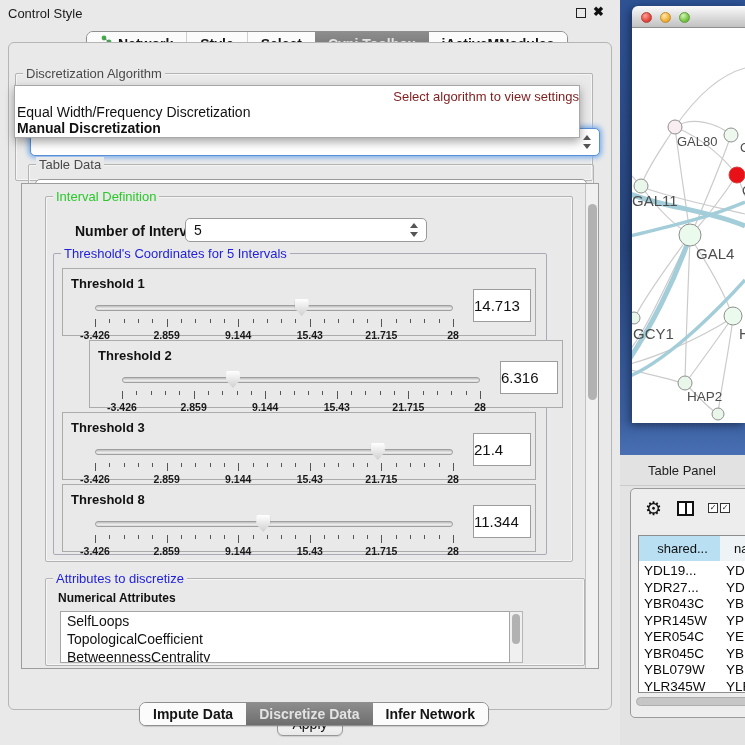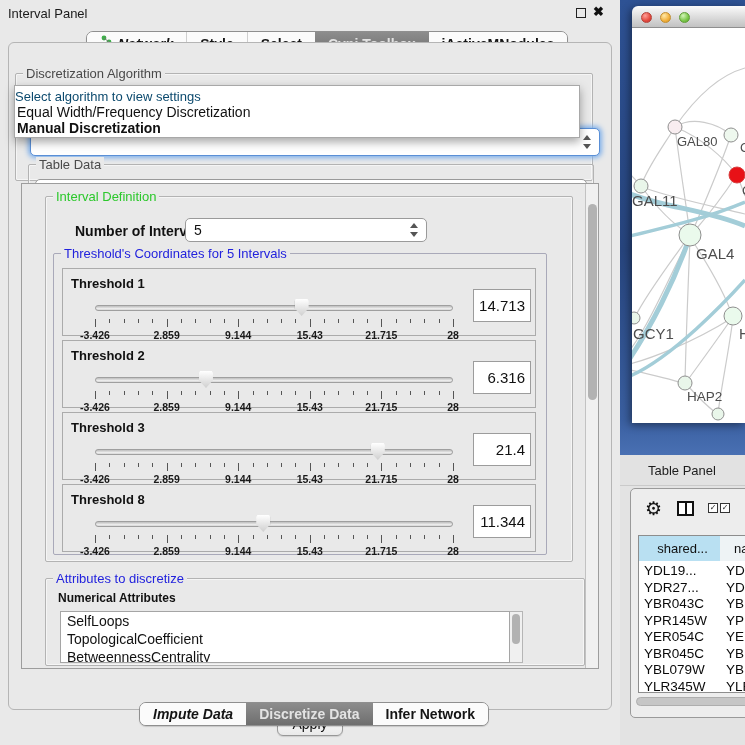--- a/index.html
+++ b/index.html
@@ -13,21 +13,21 @@
   #float-btn { position:absolute; left:576px; top:8px; width:10px; height:10px; border:1.5px solid #222; background:transparent; }
   #close-btn { position:absolute; left:593px; top:4px; font-size:13px; font-weight:bold; color:#111; }
 
   #outerbox { position:absolute; left:8px; top:42px; width:604px; height:668px; border:1px solid #b5b5b5; border-radius:6px; background:#e9e9e9; }
 
   
   .segbar { position:absolute; display:flex; border:1px solid #8f8f8f; border-radius:7px; overflow:hidden; background:#fbfbfb; box-shadow:0 1px 1px rgba(0,0,0,.15); }
   #toptabs { left:86px; top:31px; height:25px; }
   #bottomtabs { left:139px; top:702px; height:24px; }
   .seg { display:flex; align-items:center; gap:5px; padding:0 13px; font-size:14px; font-weight:bold; color:#141414; background:#fbfbfb; border-left:1px solid #cfcfcf; white-space:nowrap; }
-  .seg:first-child { border-left:none;font-style:italic; }
+  .seg:first-child { border-left:none; }
   .seg.sel { background:linear-gradient(#8d8d8d,#6e6e6e); color:#e3e3e3; border-left:none; }
   .seg.sel + .seg { border-left:none; }
 
   
   .group { position:absolute; border:1px solid #b3b3b3; border-radius:2px; box-shadow:inset 0 0 0 1px rgba(255,255,255,.55); }
   .legend { position:absolute; top:-8px; left:7px; background:#e9e9e9; padding:0 3px; font-size:13px; color:#4a4a4a; white-space:nowrap; }
   .legend.green { color:#2bc82b; }
   .legend.blue  { color:#2222dd; }
 
   #discgroup { left:6px; top:30px; width:578px; height:108px; }
@@ -38,21 +38,21 @@
   .stepper { position:absolute; right:7px; top:50%; transform:translateY(-50%); width:9px; height:14px; }
   .stepper:before, .stepper:after { content:""; position:absolute; left:0; border-left:4.5px solid transparent; border-right:4.5px solid transparent; }
   .stepper:before { top:0; border-bottom:5px solid #555; }
   .stepper:after { bottom:0; border-top:5px solid #555; }
 
   #hiddencombo { left:14px; top:54px; width:570px; height:28px; border-color:#5a8fd6; box-shadow:0 0 5px 2px #7fb0ea; }
   #tdcombo { left:6px; top:14px; width:552px; height:26px; }
 
   
   #popup { position:absolute; left:5px; top:42px; width:566px; height:53px; background:#fff; border:1px solid #a8a8a8; box-shadow:0 4px 9px rgba(0,0,0,.35); z-index:50; }
-  #popup .prompt { text-align:left; color:#0c4a6e; font-size:13px; padding-top:3px; height:18px; }
+  #popup .prompt { text-align:right; color:#7f1d1d; font-size:13px; padding-top:3px; height:18px;padding-left:17px; }
   #popup .item { font-size:14px; color:#111; padding-left:2px; height:16px; line-height:16px; }
   #popup .item.bold { font-weight:bold; }
 
   
   #scrollpanel { position:absolute; left:12px; top:140px; width:578px; height:486px; border:1px solid #9d9d9d; background:#e9e9e9; }
   #vscroll { position:absolute; right:0; top:0; width:13px; height:100%; background:#f0f0f0; border-left:1px solid #c2c2c2; }
   #vscroll .thumb { position:absolute; left:1.5px; top:20px; width:9px; height:196px; background:#b2b2b2; border-radius:5px; }
 
   #intervalgroup { left:23px; top:12px; width:528px; height:366px;text-decoration:underline; }
   #numlabel { position:absolute; left:29px; top:26px; font-size:14px; font-weight:bold; }
@@ -61,21 +61,21 @@
   #thrgroup { position:absolute; left:7px; top:56px; width:494px; height:302px; border:1px solid #9db; border:1px solid #aab; border:1px solid #a9a9c8; border-radius:2px; border-color:#a9a9b9; }
 
   .thrbox { position:absolute; left:8px; width:474px; height:68px; border:1px solid #ababab; background:#e9e9e9; }
   .thrlabel { position:absolute; left:8px; top:7px; font-size:13px; font-weight:bold; }
   .slider { position:absolute; left:32px; top:30px; width:358px; height:34px; }
   .track { position:absolute; left:0; top:6px; width:358px; height:6px; border:1px solid #9f9f9f; border-radius:4px; background:linear-gradient(#bdbdbd,#ededed 65%,#d6d6d6); }
   .thumb2 { position:absolute; top:0; width:14px; height:17px; margin-left:-7px; background:linear-gradient(#ffffff,#cfcfcf); clip-path:polygon(8% 0%,92% 0%,100% 12%,100% 55%,50% 100%,0% 55%,0% 12%); filter:drop-shadow(0 0 1px #777); }
   .ticks { position:absolute; left:0; top:20px; width:358px; height:8px; }
   .tick { position:absolute; top:0; width:1px; background:#555; }
   .ticklab { position:absolute; top:30px; transform:translateX(-50%); font-size:10.5px; font-weight:bold; color:#1a1a1a; white-space:nowrap; }
-  .valfield { position:absolute; left:410px; top:20px; width:58px; height:33px; background:#fff; border:1px solid #9c9c9c; font-size:15px; text-align:right; line-height:31px; padding-right:5px; }
+  .valfield { position:absolute; left:410px; top:20px; width:58px; height:33px; background:#fff; border:1px solid #9c9c9c; font-size:15px; text-align:left; line-height:31px; padding-right:5px; }
 
   #attrgroup { left:23px; top:394px; width:540px; height:88px; }
   #numattrlabel { position:absolute; left:12px; top:12px; font-size:12px; font-weight:bold; }
   #attrlist { position:absolute; left:14px; top:32px; width:450px; height:52px; background:#fff; border:1px solid #a5a5a5; overflow:hidden; font-size:14px; }
   #attrlist .li { padding:0 0 0 6px; height:18px; line-height:18px; white-space:nowrap; }
   #listscroll { position:absolute; left:464px; top:32px; width:13px; height:52px; background:#f0f0f0; border:1px solid #b5b5b5; border-left:none; }
   #listscroll .thumb { position:absolute; left:1.5px; top:2px; width:8px; height:30px; background:#b2b2b2; border-radius:4px; }
 
   #applybtn { position:absolute; left:268px; top:670px; width:66px; height:23px; border:1px solid #979797; border-radius:6px; background:linear-gradient(#ffffff,#e9e9e9); font-size:14px; text-align:center; line-height:21px; box-shadow:0 1px 1px rgba(0,0,0,.12); }
 
@@ -106,21 +106,21 @@
   .trow { position:absolute; left:0; width:100%; height:16.5px; font-size:13.5px; line-height:16.5px; color:#0a0a0a; }
   .trow .c1 { position:absolute; left:5px; }
   .trow .c2 { position:absolute; left:87px; }
   #hscroll { position:absolute; left:5px; top:208px; width:118px; height:9px; background:#c6c6c6; border:1px solid #aeaeae; border-radius:5px; }
 </style>
 </head>
 <body>
 
 <div id="left">
   <div id="titlebar">
-    <span id="panel-title">Interval Panel</span>
+    <span id="panel-title">Control Style</span>
     <div id="float-btn"></div>
     <div id="close-btn">✖</div>
   </div>
 
   <div id="toptabs" class="segbar">
       <div class="seg">
         <span><svg width="13" height="14" viewBox="0 0 13 14">
             <circle cx="4" cy="3" r="2.4" fill="#3fae4a"></circle>
             <circle cx="9" cy="7" r="2.4" fill="#3fae4a"></circle>
             <circle cx="4" cy="11" r="2.4" fill="#3fae4a"></circle>
@@ -210,21 +210,21 @@
                   </div>
                   <span class="ticklab" style="left: 0%;">-3.426</span>
                   <span class="ticklab" style="left: 20%;">2.859</span>
                   <span class="ticklab" style="left: 40%;">9.144</span>
                   <span class="ticklab" style="left: 60%;">15.43</span>
                   <span class="ticklab" style="left: 80%;">21.715</span>
                   <span class="ticklab" style="left: 100%;">28</span>
                 </div>
                 <div class="valfield">14.713</div>
               </div>
-              <div class="thrbox" style="top: 86px;">
+              <div class="thrbox" style="top: 86px; margin-left: 27px;">
                 <div class="thrlabel">Threshold 2</div>
                 <div class="slider">
                   <div class="track"></div>
                   <div class="thumb2" style="left: 30.9998%;"></div>
                   <div class="ticks">
                     <span class="tick" style="left: 0%; height: 8px;"></span>
                     <span class="tick" style="left: 4%; height: 4px;"></span>
                     <span class="tick" style="left: 8%; height: 4px;"></span>
                     <span class="tick" style="left: 12%; height: 4px;"></span>
                     <span class="tick" style="left: 16%; height: 4px;"></span>

